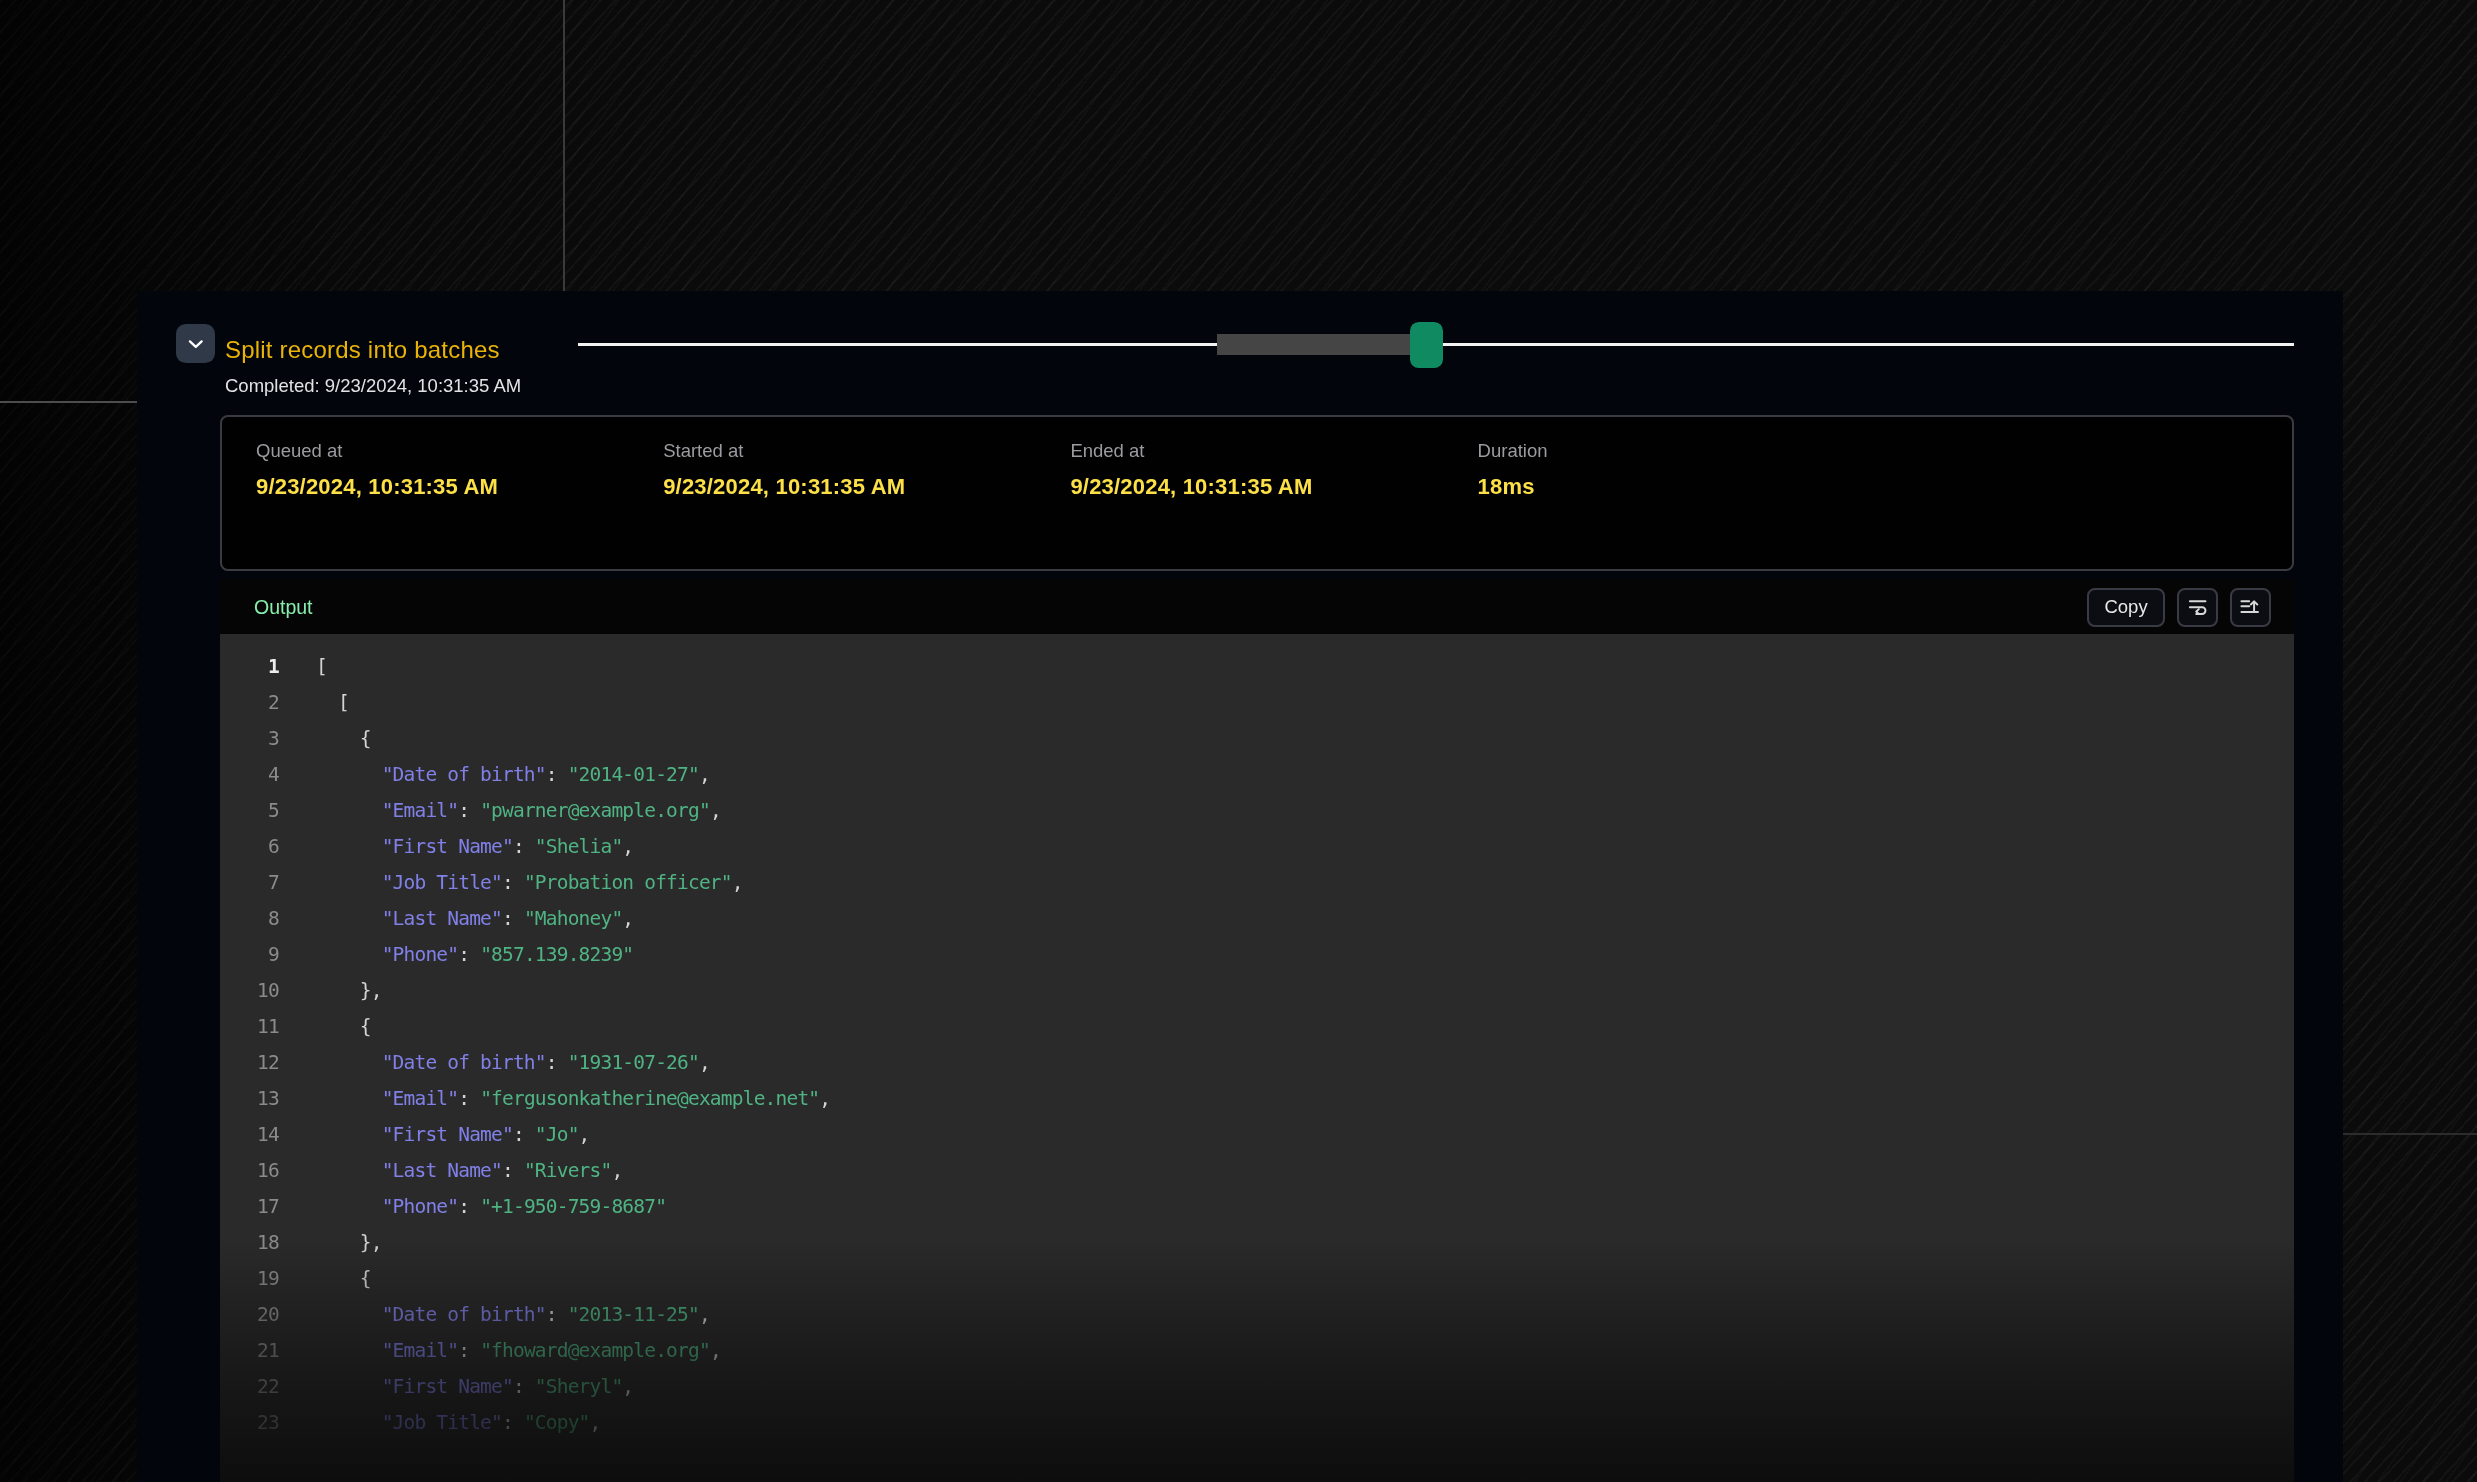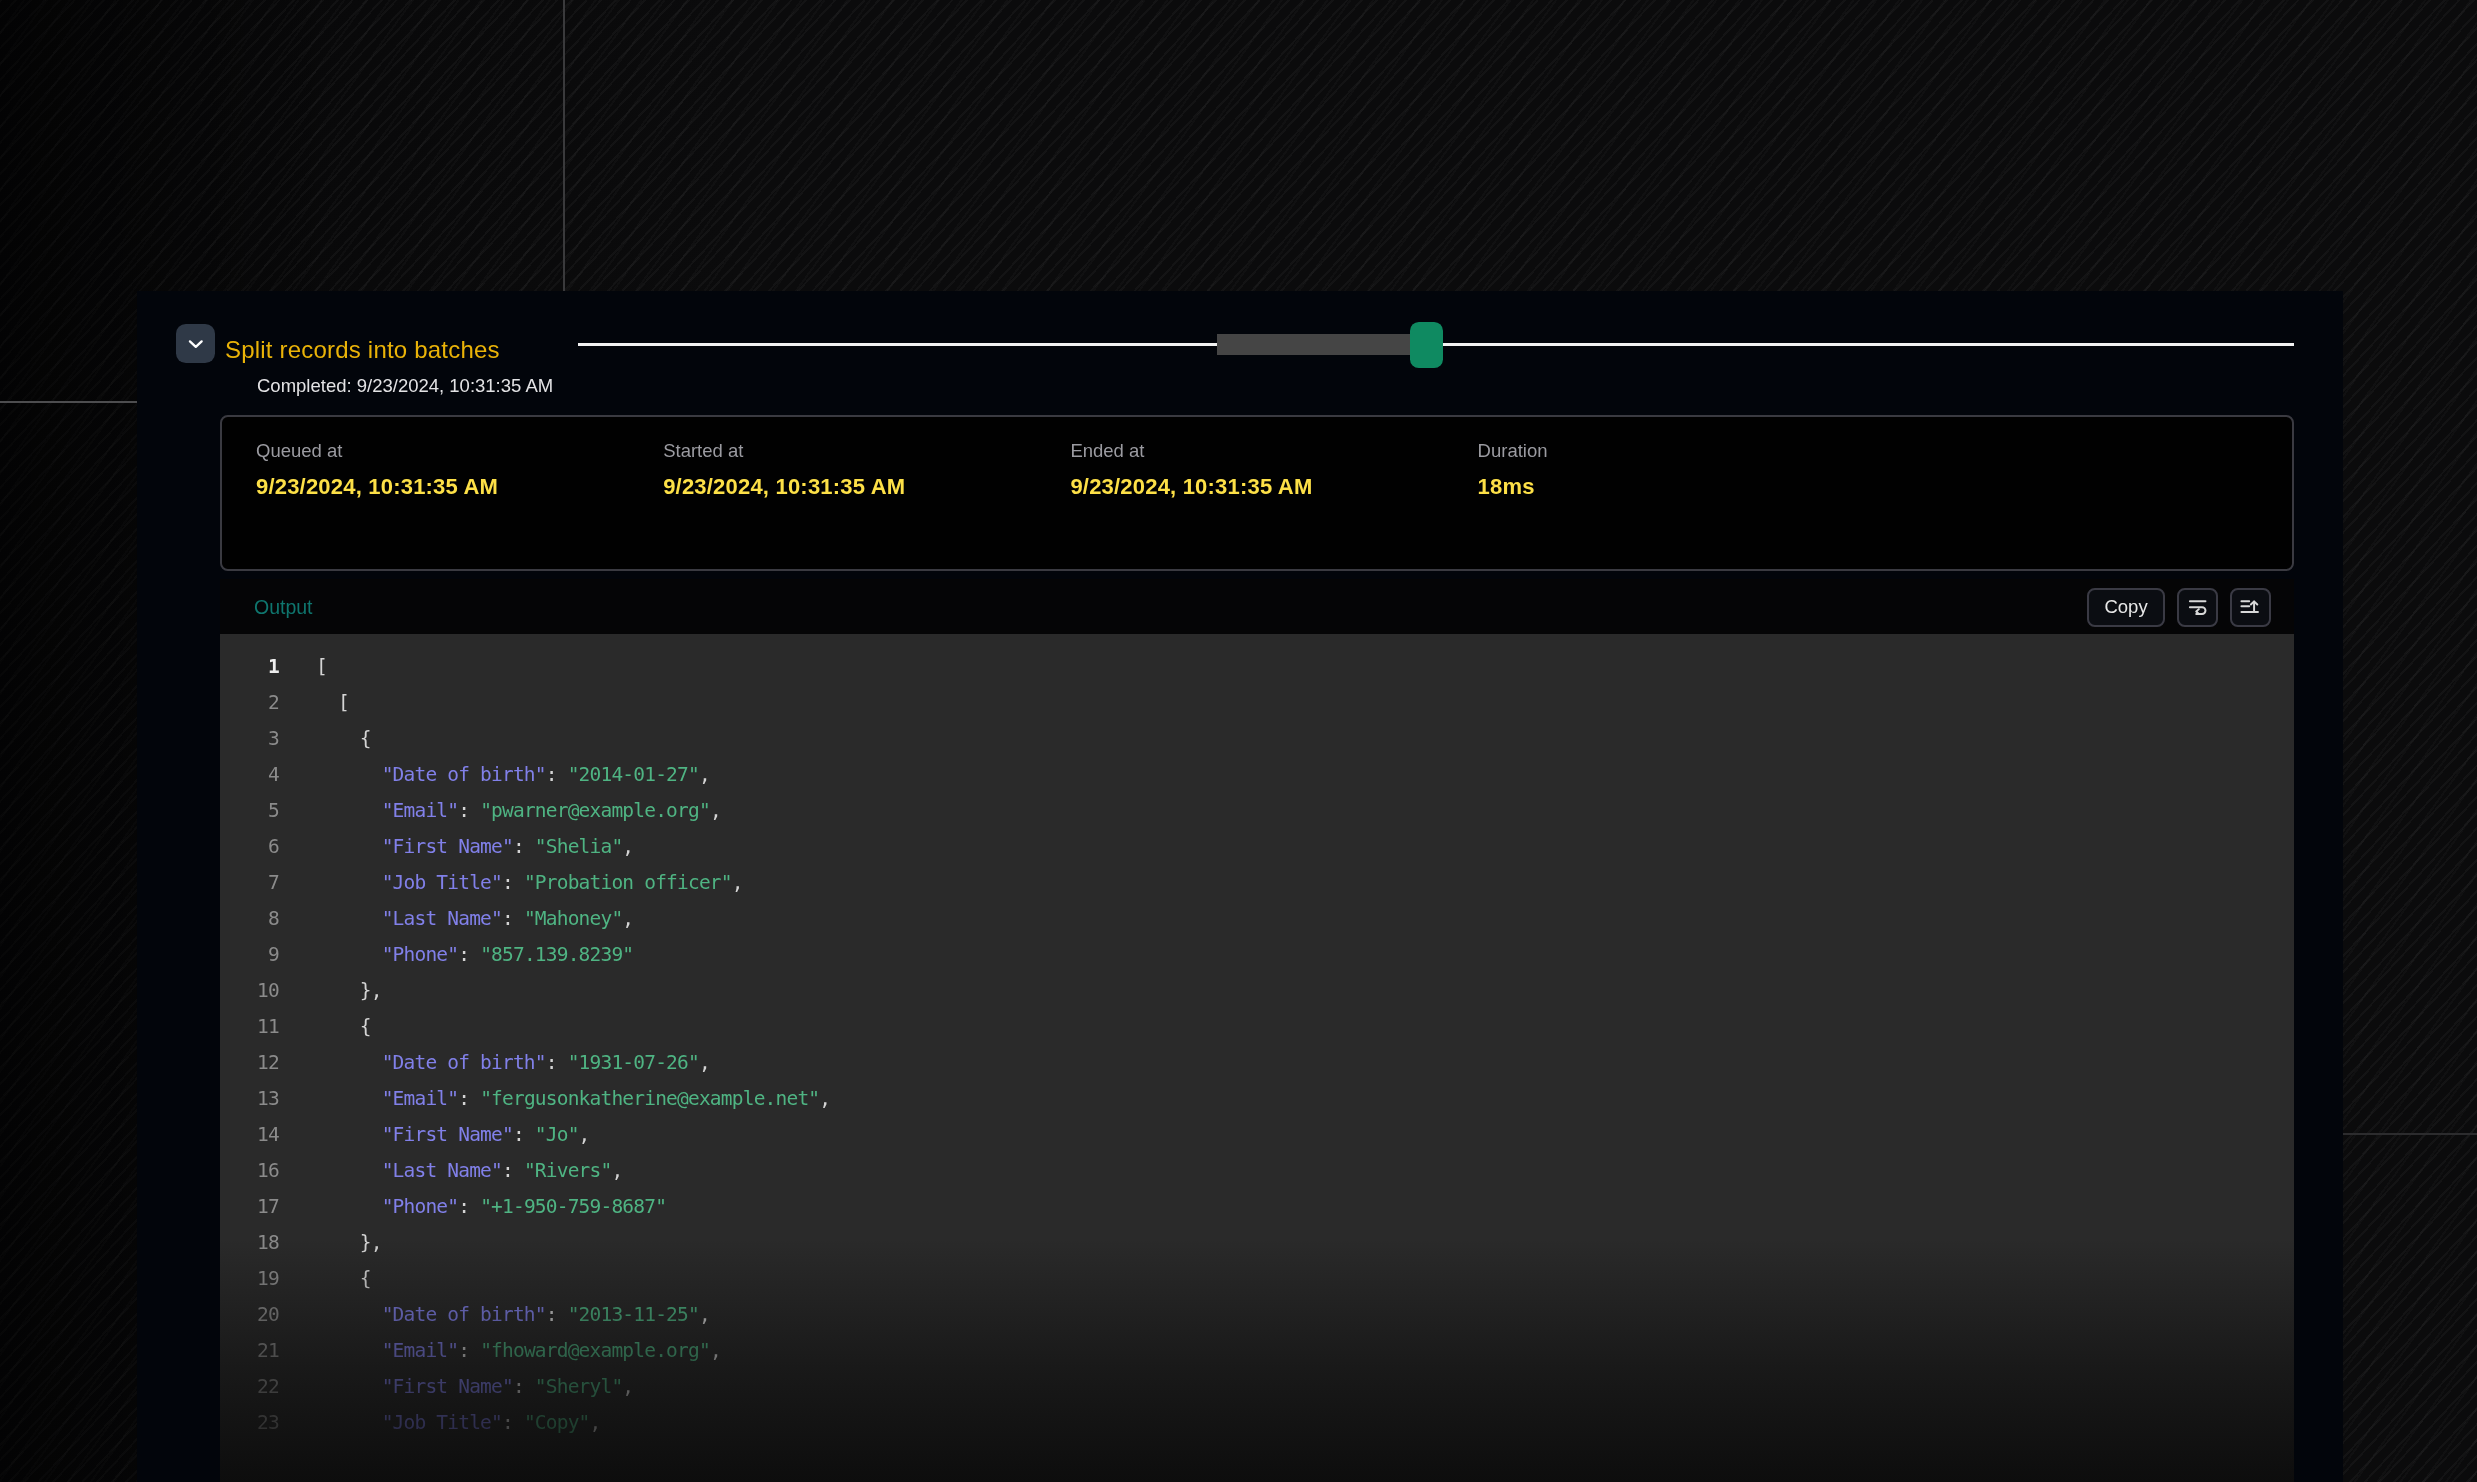--- a/index.html
+++ b/index.html
@@ -22,21 +22,21 @@
   .panel{position:absolute;left:137px;top:291px;width:2206px;height:1192px;
          background:#02050b;}
 
   .chev-btn{position:absolute;left:39px;top:33px;width:39px;height:39px;
     background:#2f3947;border:none;border-radius:9.8px;cursor:pointer;
     display:flex;align-items:center;justify-content:center;padding:0;}
   .step-title{position:absolute;left:88px;top:46px;font-size:24px;line-height:25px;
     color:#eab308;font-weight:500;letter-spacing:0.2px;}
   .step-status{position:absolute;left:88px;top:374px;font-size:18.5px;color:#e3e3e5;}
   .step-status{top:374px;} 
-  .step-status{top:84px;margin-left:32px;}
+  .step-status{top:84px;}
 
   
   .timeline{position:absolute;left:441px;top:29px;width:1716px;height:51px;}
   .tl-line{position:absolute;left:0;top:23.4px;width:100%;height:2.9px;background:#f2f2f2;}
   .tl-queue{position:absolute;left:639px;top:13.7px;width:195px;height:21.5px;background:#454545;}
   .tl-exec{position:absolute;left:832px;top:2px;width:33px;height:46px;border-radius:8.8px;}
 
   
   .card{position:absolute;left:83px;top:124px;width:2074px;height:156px;
     background:#010101;border:2px solid #3a3a41;border-radius:7.8px;box-sizing:border-box;}
@@ -44,21 +44,21 @@
     border-bottom:2px solid #3a3a41;box-sizing:border-box;}
   .card-title{font-size:19.5px;color:#eaeaea;}
   .card-fields{display:grid;grid-template-columns:repeat(5,1fr);padding:23.4px 0 0 34px;}
   .field-label{font-size:18.5px;color:#9b9ba1;margin-bottom:12px;}
   .field-value{font-size:22px;color:#fde047;font-weight:700;letter-spacing:0.2px;}
 
   
   .output-header{position:absolute;left:83px;top:288px;width:2074px;height:56px;
     background:#050506;display:flex;align-items:center;box-sizing:border-box;
     padding:0 23.4px 0 34px;}
-  .output-title{font-size:19.5px;color:#0f766e;flex:0 0 auto;}
+  .output-title{font-size:19.5px;color:#86efac;flex:0 0 auto;}
   .output-spacer{flex:1 1 auto;}
   .btn{background:#0b0d12;border:2px solid #3a3a44;border-radius:7.8px;color:#e8e8e8;
     height:39px;box-sizing:border-box;display:flex;align-items:center;justify-content:center;
     cursor:pointer;}
   .copy-btn{padding:0 15.6px;font-size:18.5px;font-family:"Liberation Sans",sans-serif;}
   .icon-btn{width:41px;margin-left:11.7px;}
   .copy-btn{margin-left:9px;}
 
   
   .code{position:absolute;left:83px;top:343px;width:2074px;height:848px;

